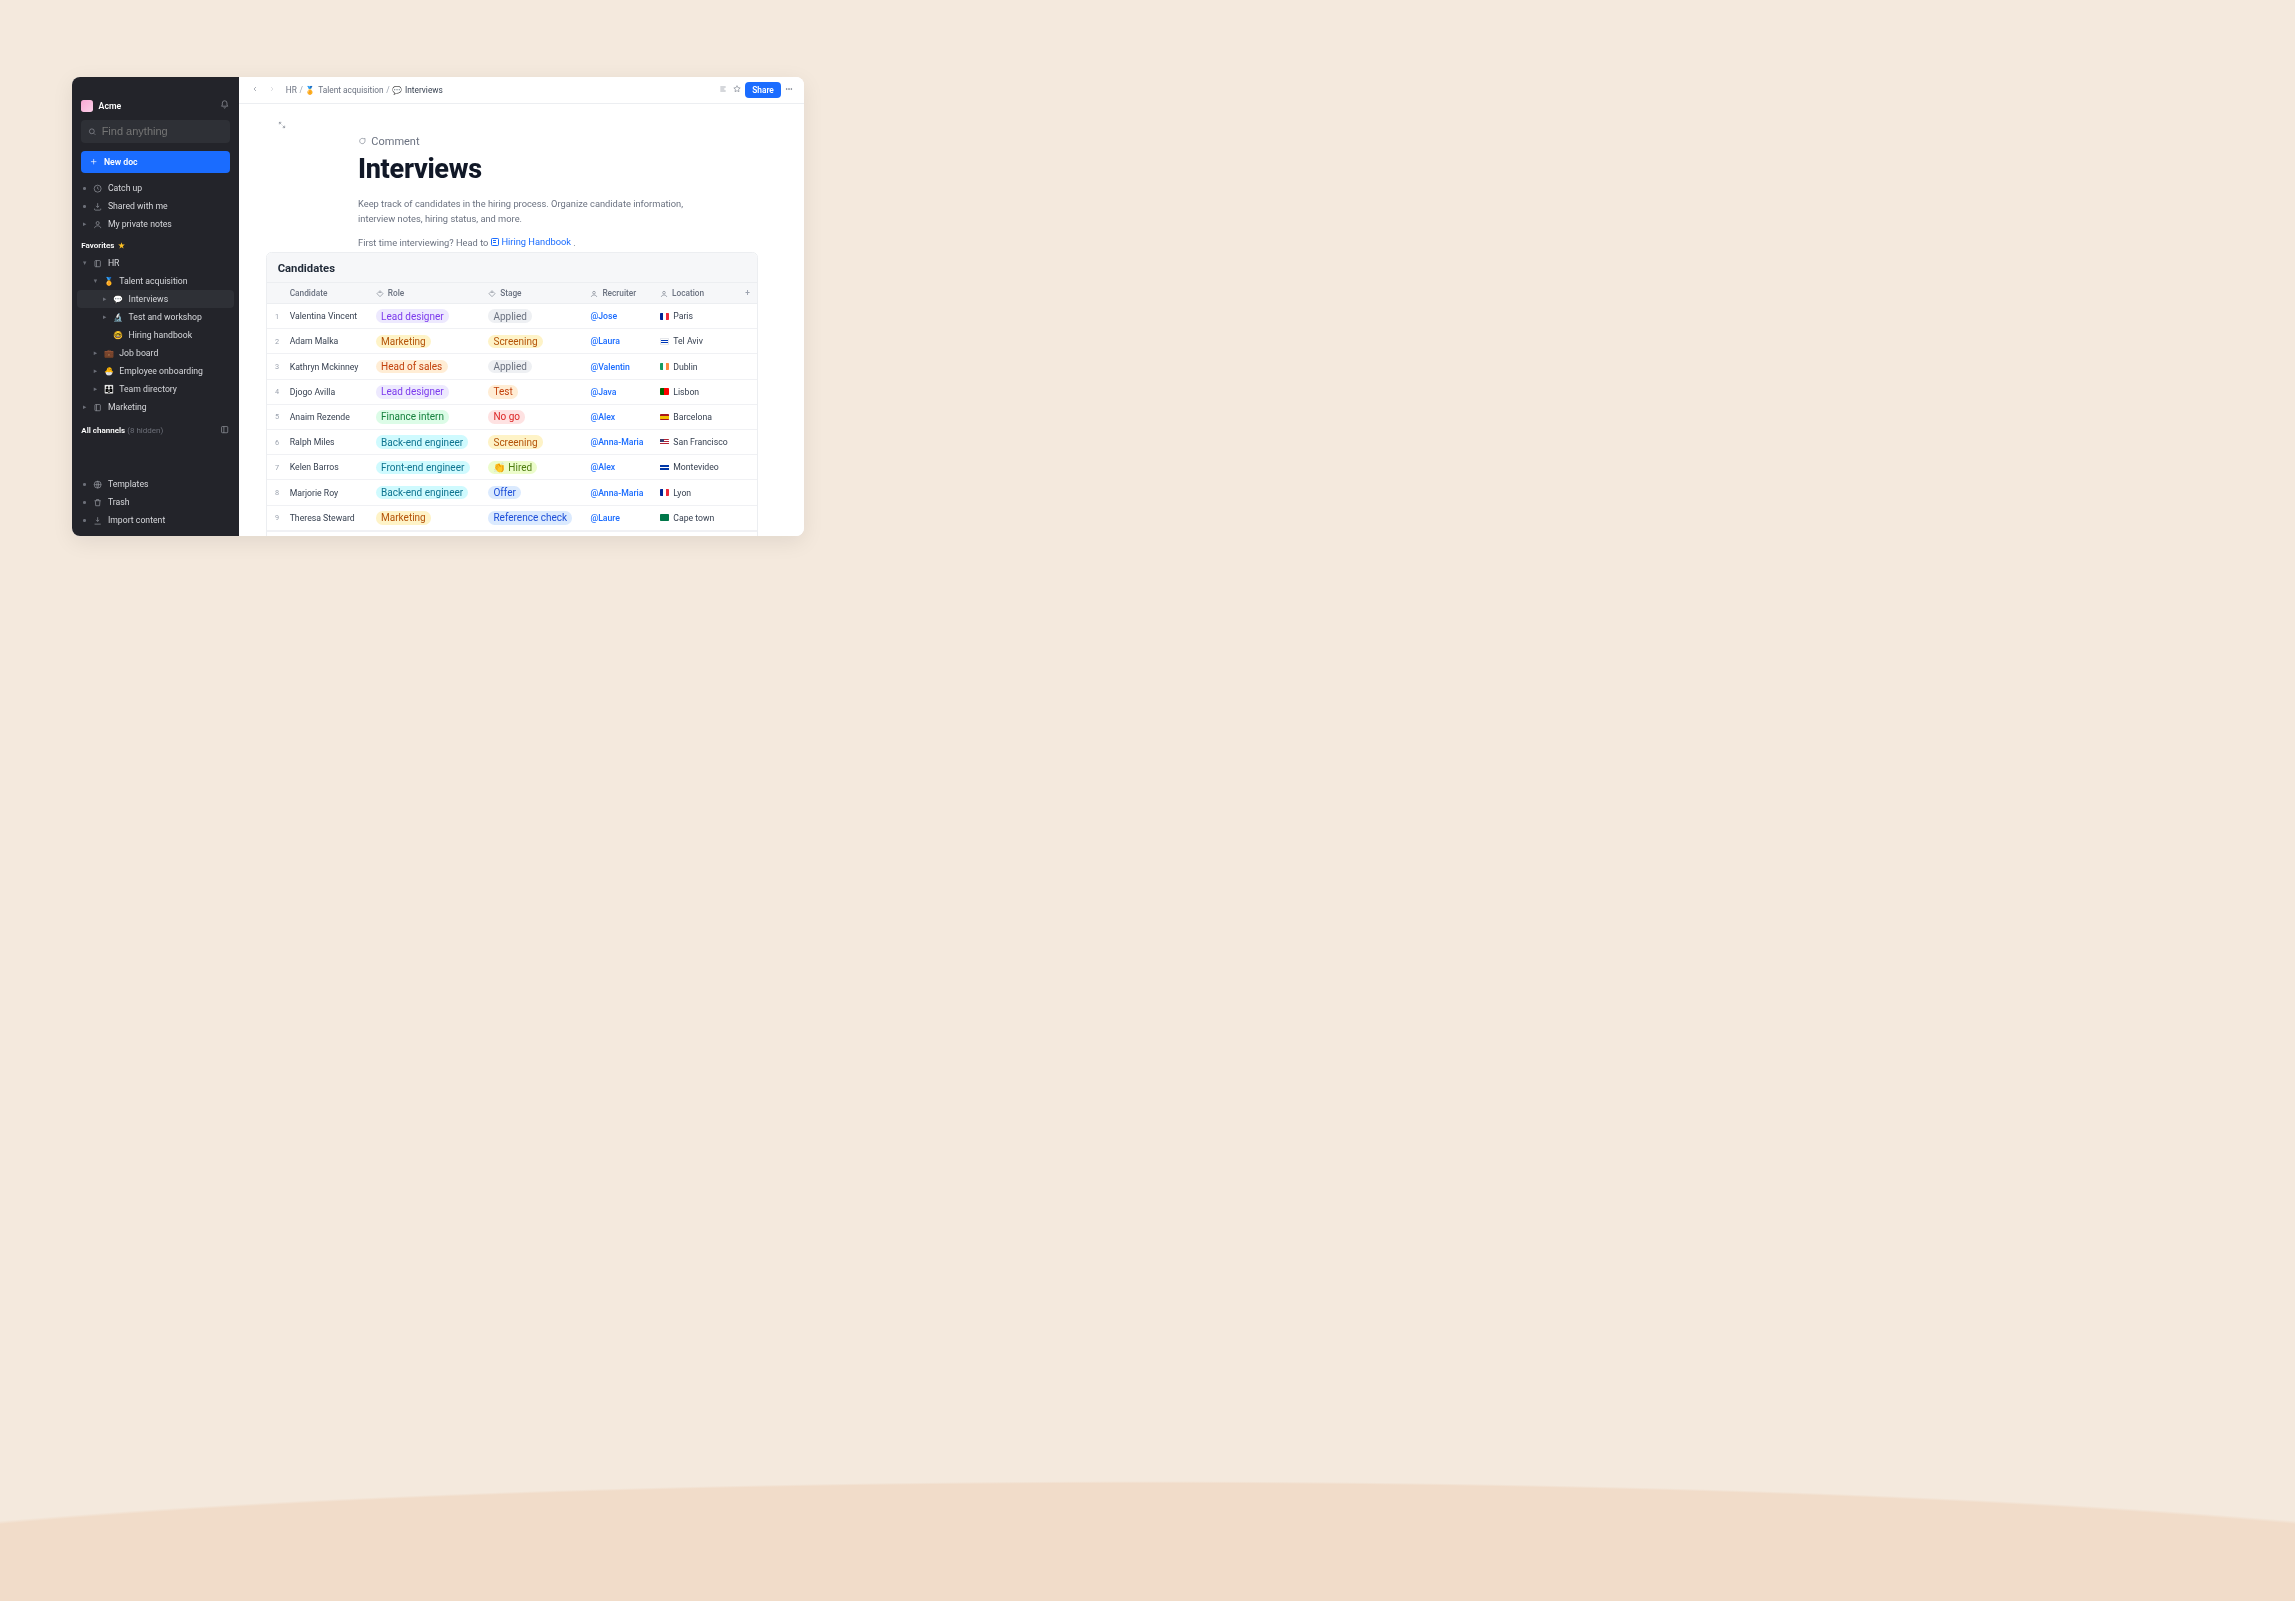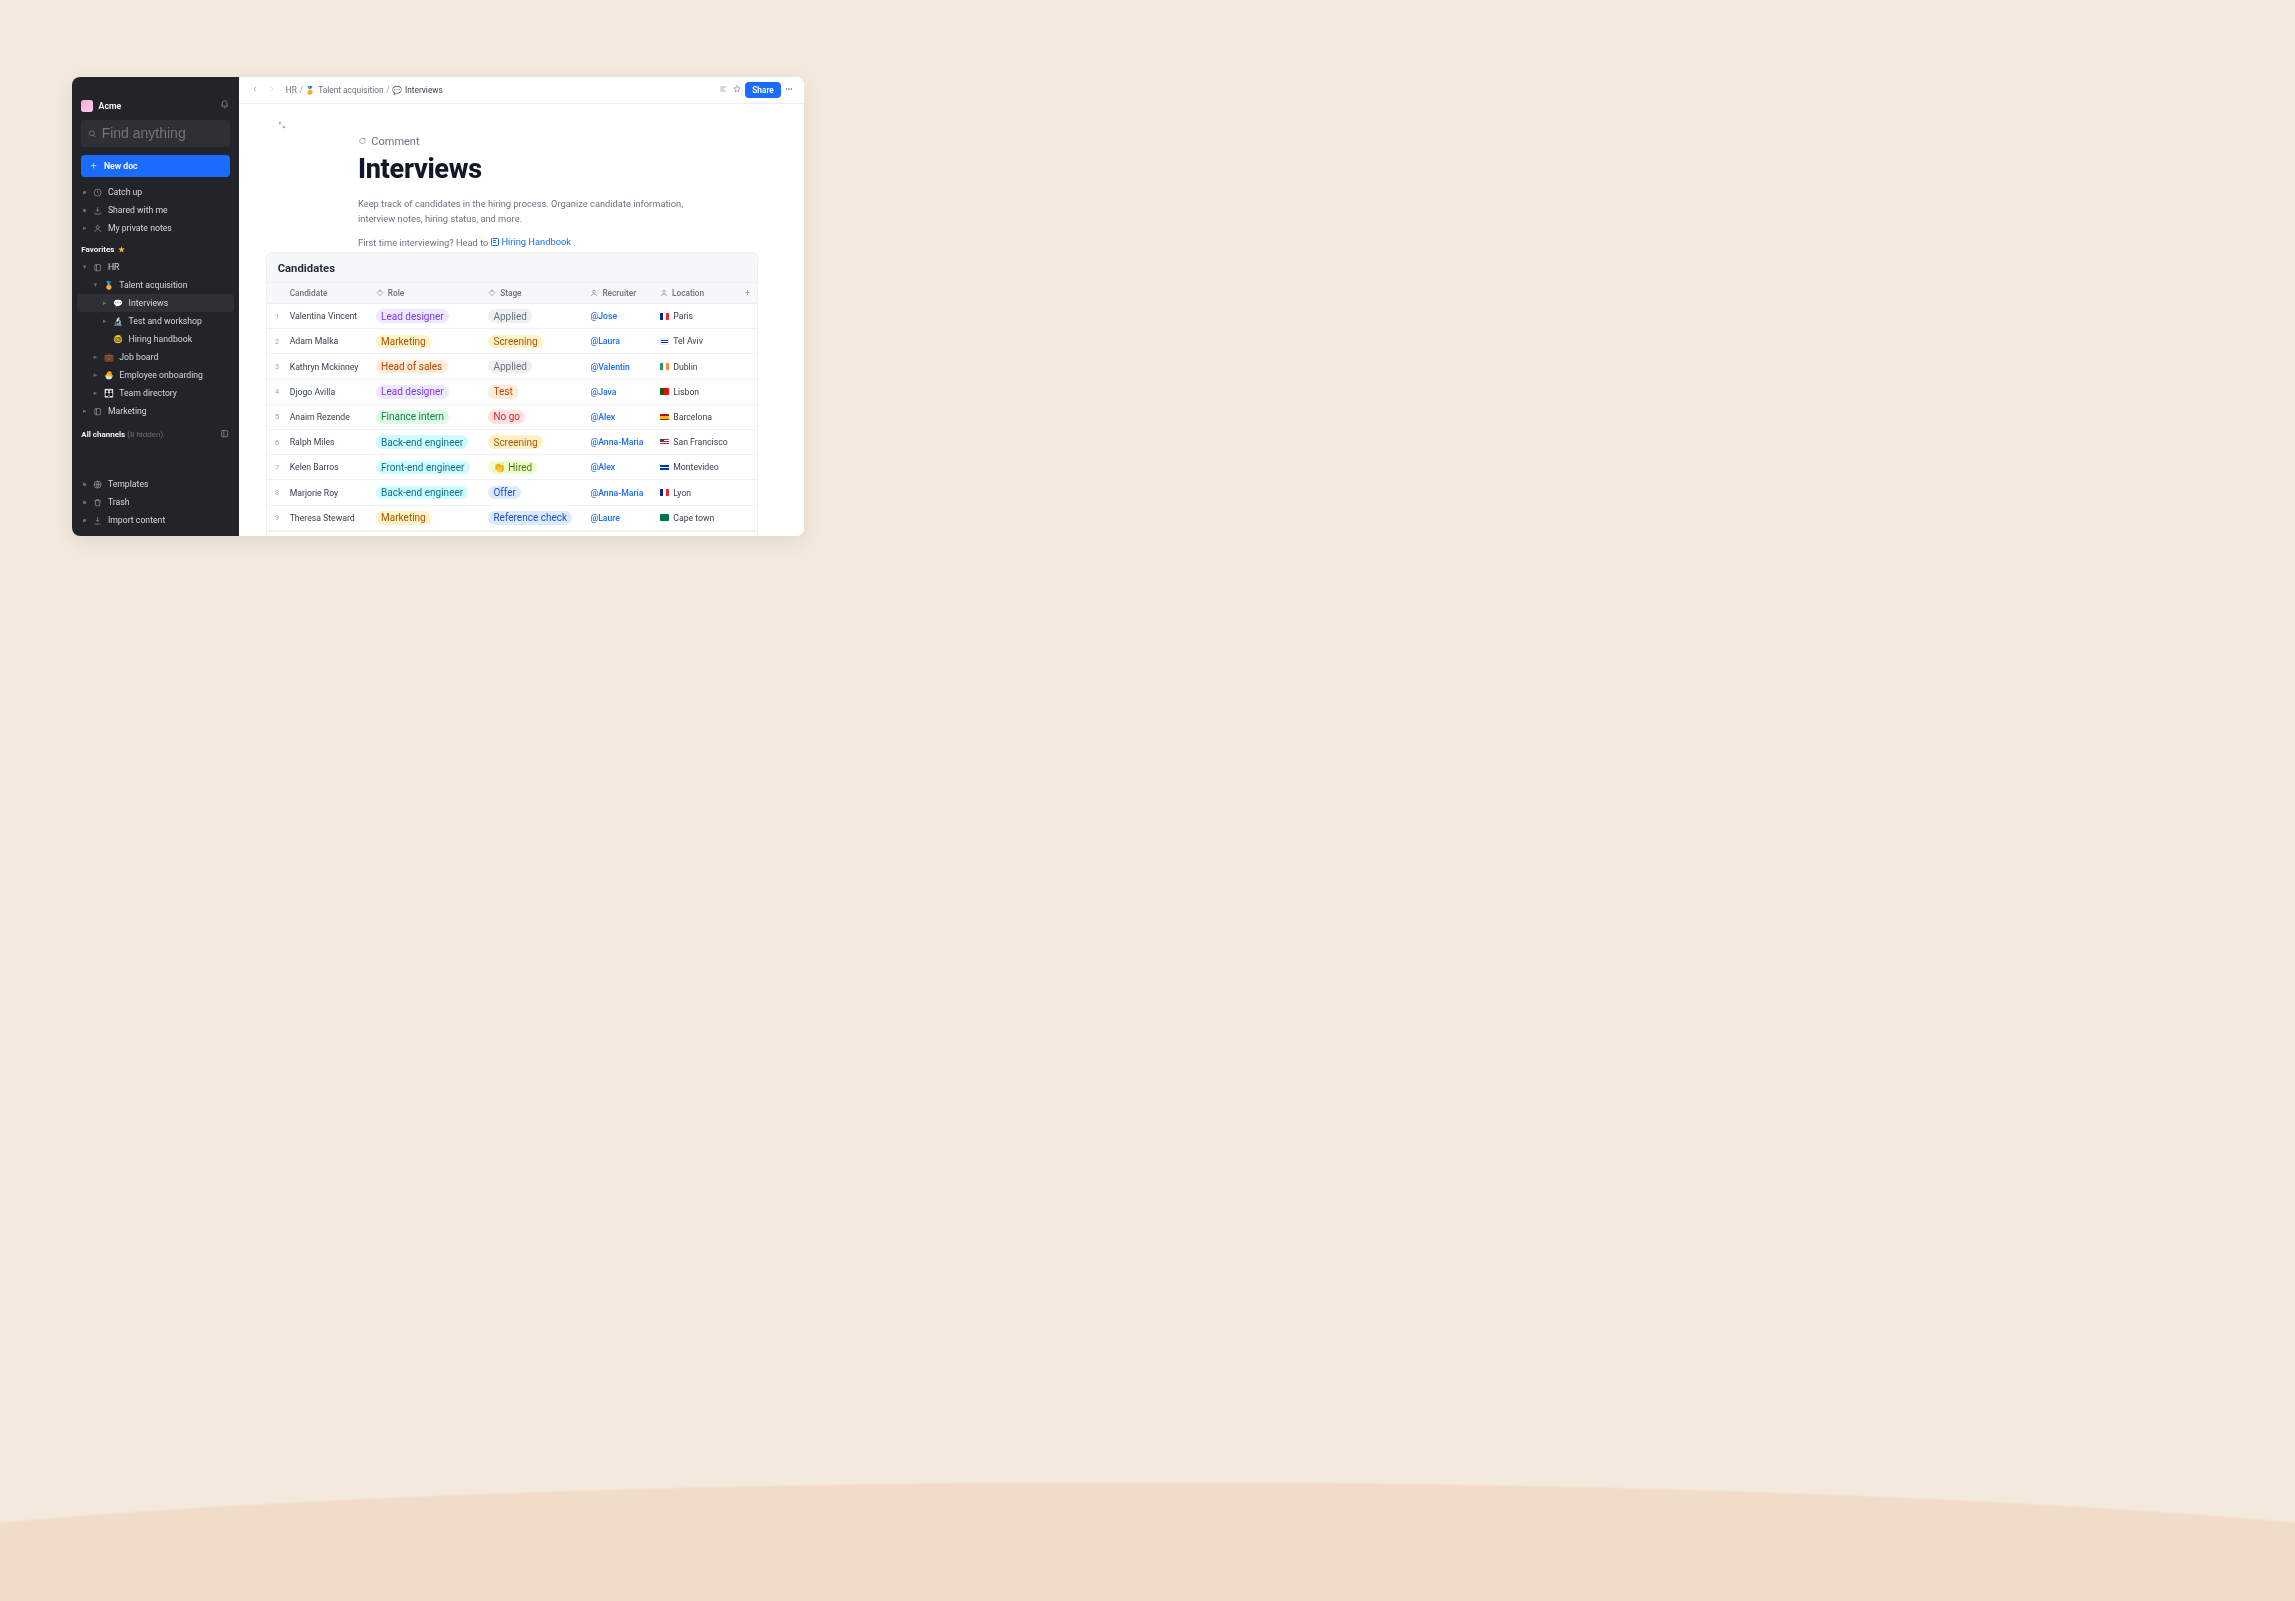--- a/index.html
+++ b/index.html
@@ -27,21 +27,21 @@
   font-size: 8.7px;
 }
 .sb-top { padding: 8px 9.3px; display: flex; align-items: flex-start; justify-content: space-between; margin-top: 15px; }
 .sb-workspace { display: flex; align-items: center; gap: 5.3px; font-weight: 600; color: #fff; font-size: 8.7px; }
 .sb-avatar { width: 12px; height: 12px; border-radius: 2.7px; background: linear-gradient(135deg,#f9a8d4,#fbcfe8); }
 .sb-bell { color: #d6d7db; }
 .sb-search {
   margin: 0 9.3px; background: #2e3036; border-radius: 4px;
   display: flex; align-items: center; gap: 5.3px; padding: 5.3px 6.7px; color: #9ea0a8;
 }
-.sb-search input { background: transparent; border: none; outline: none; color: #d6d7db; font-size: 14px; width: 100%; }
+.sb-search input { background: transparent; border: none; outline: none; color: #d6d7db; font-size: 11px; width: 100%; }
 .sb-newdoc {
   margin: 8px 9.3px 5.3px; background: #1a6cff; color: #fff; border-radius: 4px;
   display: flex; align-items: center; gap: 5.3px; padding: 6px 8px; font-weight: 600; font-size: 8.7px;
   cursor: pointer;
 }
 .sb-section { padding: 1.3px 5.3px; }
 .sb-item {
   display: flex; align-items: center; gap: 5.3px; padding: 4px 4px; border-radius: 4px; cursor: pointer;
   color: #d6d7db;
 }
@@ -80,21 +80,21 @@
 .desc { font-size: 9.3px; color: #6b7280; line-height: 1.6; margin-bottom: 9.3px; max-width: 347px;}
 .hint { font-size: 9.3px; color: #6b7280; margin-bottom: 4px;}
 .hint a { color: #1a6cff; text-decoration: none; }
 .hint .doc-link { display:inline-flex; align-items:center; gap:2.7px;}
 .hint .doc-link .doc-ico { width:8px; height:8px; border:0.8px solid #1a6cff; border-radius:1.3px; position:relative;}
 .hint .doc-link .doc-ico::after{content:"";position:absolute;left:1.3px;top:1.3px;right:1.3px;height:0.8px;background:#1a6cff; box-shadow:0 2px 0 #1a6cff;}
 .table-wrap { border: 0.7px solid #eceef1; border-radius: 5.3px; overflow: hidden; width: 492px; margin-left: -92px;}
 .table-title { padding: 9.3px 10.7px 6.7px; font-size: 11.3px; font-weight: 700; color: #1f2937; background:#f6f7f9;}
 table { width: 100%; border-collapse: collapse; font-size: 8.7px; }
 th { text-align: left; font-weight: 500; color: #6b7280; padding: 5.3px 6.7px; border-top: 0.7px solid #eceef1; border-bottom:0.7px solid #eceef1; background:#f6f7f9; font-size:8.3px;}
-th .th-inner { display:flex; align-items:center; gap:4px;}
+th .th-inner { display:flex; align-items:flex-end; gap:4px;}
 td { padding: 5.3px 6.7px; border-bottom: 0.7px solid #f0f1f4; color: #374151; }
 td.rownum { color: #9ca3af; width: 16px; text-align: center; font-size: 7.3px; padding-left:4px; padding-right:0;}
 .tag { display: inline-block; padding: 1.3px 5.3px; border-radius: 6.7px; font-size: 10px; }
 .tag.purple { background: #ede9fe; color: #7c3aed; }
 .tag.yellow { background: #fef3c7; color: #b45309; }
 .tag.orange { background: #ffedd5; color: #c2410c; }
 .tag.green  { background: #dcfce7; color: #15803d; }
 .tag.teal   { background: #cffafe; color: #0e7490; }
 .tag.gray   { background: #eef0f3; color: #6b7280; }
 .tag.red    { background: #fee2e2; color: #dc2626; }

